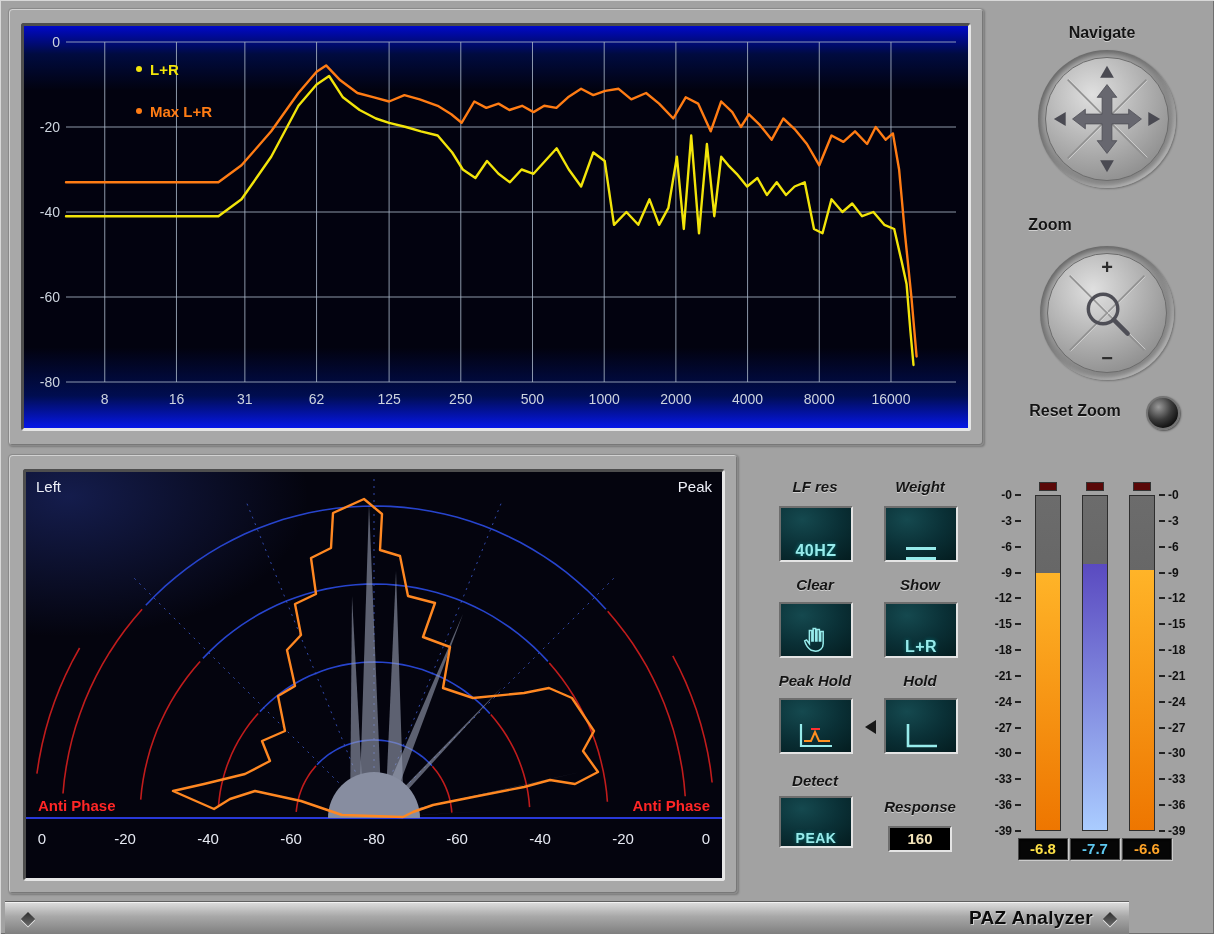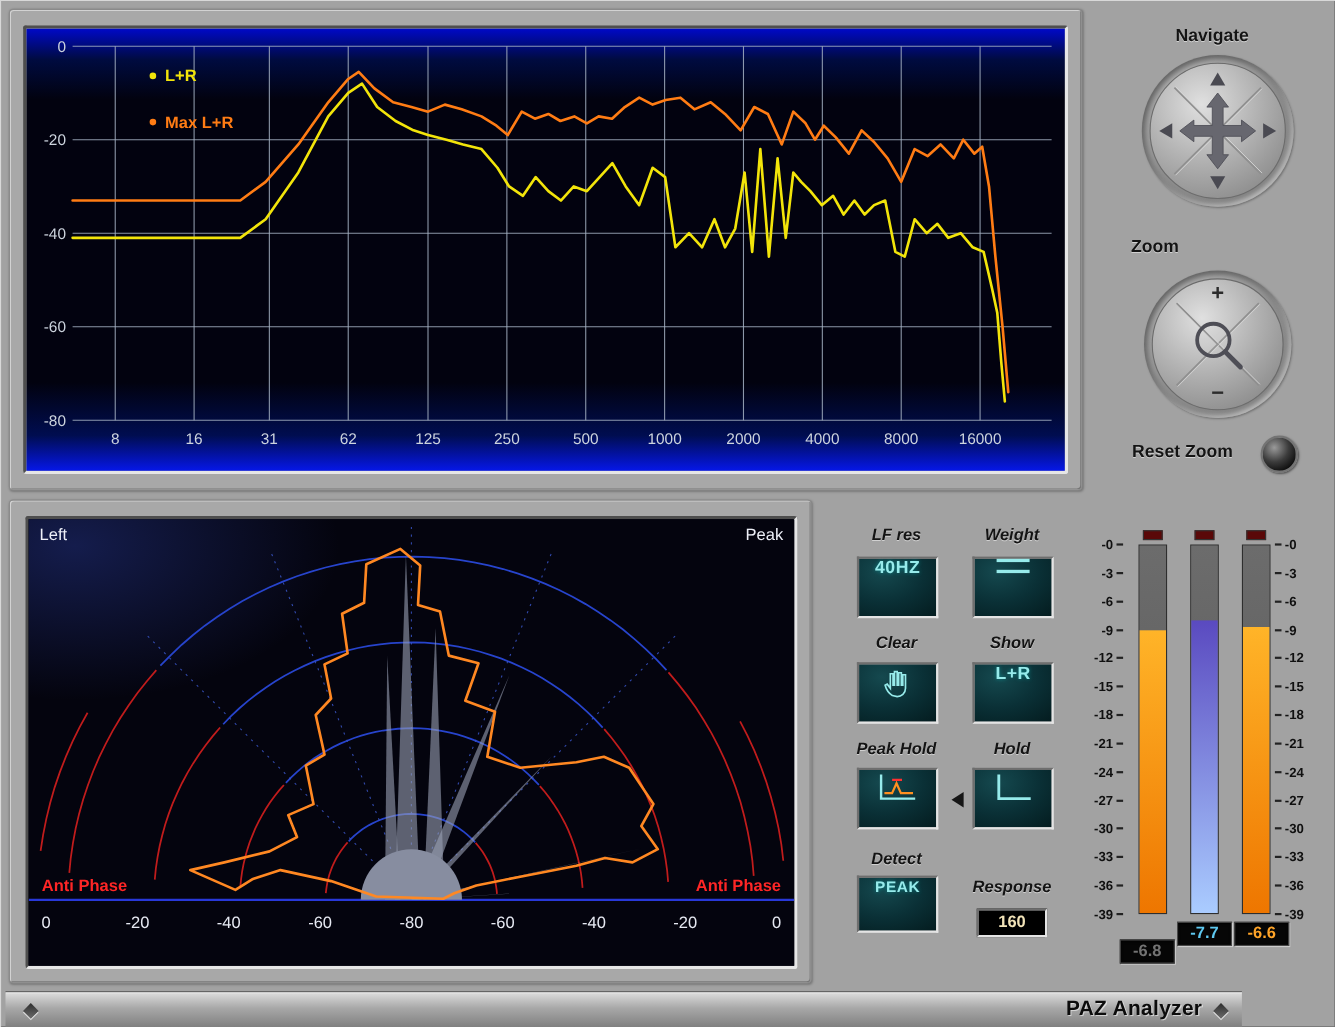--- a/index.html
+++ b/index.html
@@ -52,21 +52,21 @@
   #polar-svg { position:absolute; inset:0; width:100%; height:100%; }
   .corner-label { position:absolute; top:6px; font-size:15px; color:#eef0f8;text-align:right; }
   .corner-label.left { left:10px; } .corner-label.right { right:10px; }
   .antiphase { position:absolute; top:325px; font-size:15px; font-weight:bold; color:#ff2626; }
   .antiphase.left { left:12px; } .antiphase.right { right:12px; }
 
   
   #controls { position:absolute; left:738px; top:454px; width:476px; height:442px; }
   .ctl-label { position:absolute; text-align:center; font-size:15px; font-weight:bold; color:#141414;
     text-shadow:0 1px 0 rgba(255,255,255,.5);font-style:italic; }
-  .btn { position:absolute; width:74px; height:56px; display:flex; align-items:flex-start; justify-content:center;
+  .btn { position:absolute; width:74px; height:56px; display:flex; align-items:flex-end; justify-content:center;
     background: radial-gradient(120% 120% at 30% 22%, #15494f 0%, #0a3036 45%, #021618 100%);
     border:2px solid; border-color:#6e6e6e #e4e4e4 #e4e4e4 #6e6e6e; cursor:pointer; }
   .btn-text { font-size:16px; font-weight:bold; color:#97ebeb; letter-spacing:.5px;
     text-shadow:0 0 4px rgba(0,230,230,.4); font-family:"Liberation Sans",sans-serif; }
   .weight-icon { width:30px; height:13px; border-top:3px solid #97ebeb; border-bottom:3px solid #97ebeb; }
   .tri-left { position:absolute; left:127px; top:266px; width:0; height:0;
     border-top:7px solid transparent; border-bottom:7px solid transparent; border-right:11px solid #161616; }
   .response-box { position:absolute; left:150px; top:372px; width:64px; height:26px; background:#000;
     border:2px solid; border-color:#6e6e6e #e4e4e4 #e4e4e4 #6e6e6e; color:#f2e3b8; font-size:15px;
     font-weight:bold; text-align:center; line-height:21px; cursor:pointer; }
@@ -379,21 +379,21 @@
         <div class="scale-row">
           <span>-33</span>
         </div>
         <div class="scale-row">
           <span>-36</span>
         </div>
         <div class="scale-row">
           <span>-39</span>
         </div>
       </div>
-    <div class="readout" id="readout-0" style="color: #737373; margin-top: 16px;">-6.8</div>
+    <div class="readout" id="readout-0" style="color: #fde047;">-6.8</div>
     <div class="readout" id="readout-1" style="color: rgb(94, 200, 240);">-7.7</div>
     <div class="readout" id="readout-2" style="color: rgb(255, 164, 40);">-6.6</div>
   </div>
 
   <div id="bottom-bar">
     <span class="diamond left-pos"></span>
     <span id="title">PAZ Analyzer</span>
     <span class="diamond right-pos"></span>
   </div>
 </div>

